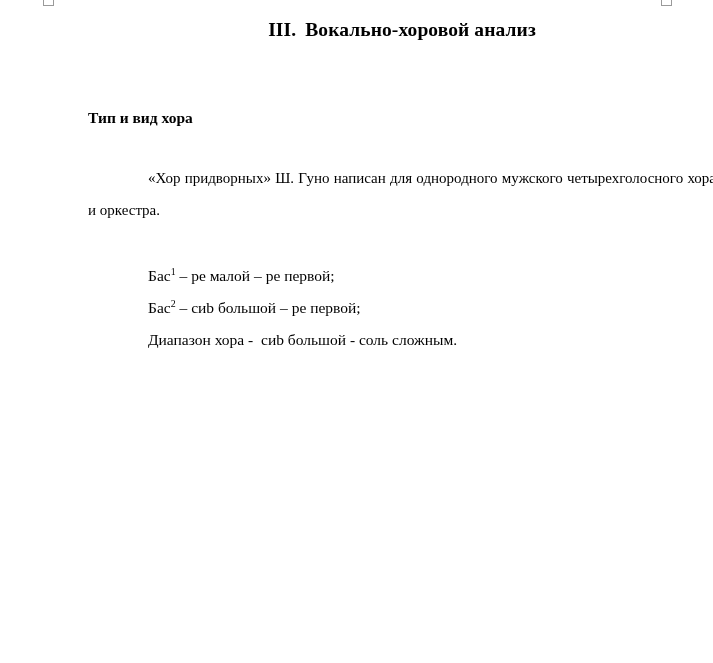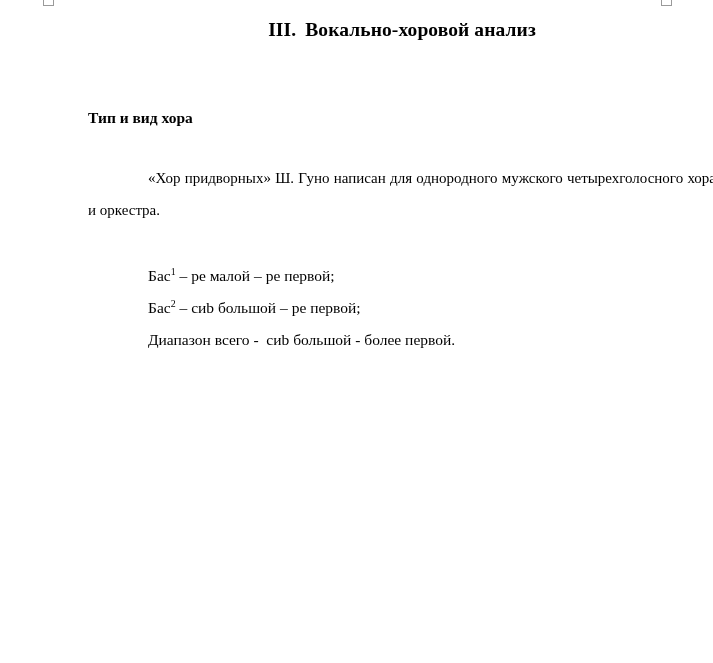--- a/index.html
+++ b/index.html
@@ -116,18 +116,18 @@
     <h1 class="doc-title"><span class="numeral">III.</span><span>Вокально-хоровой анализ</span></h1>
 
     <h2 class="section-heading heading-1">Тип и вид хора</h2>
 
     <p class="body-paragraph para-1">«Хор придворных» Ш. Гуно написан для однородного мужского четырехголосного хора и оркестра.</p>
 
 
     <ul class="range-list">
       <li class="range-item"><span>Бас</span><sup>1</sup><span> – ре малой – ре первой;</span></li>
       <li class="range-item"><span>Бас</span><sup>2</sup><span> – сиb большой – ре первой;</span></li>
-      <li class="range-item"><span>Диапазон всего</span><sup></sup><span> -  сиb большой - более первой.</span></li>
+      <li class="range-item"><span>Диапазон хора</span><sup></sup><span> -  сиb большой - соль сложным.</span></li>
     </ul>
 
 
   </div>
 </div>
 
 </body></html>

